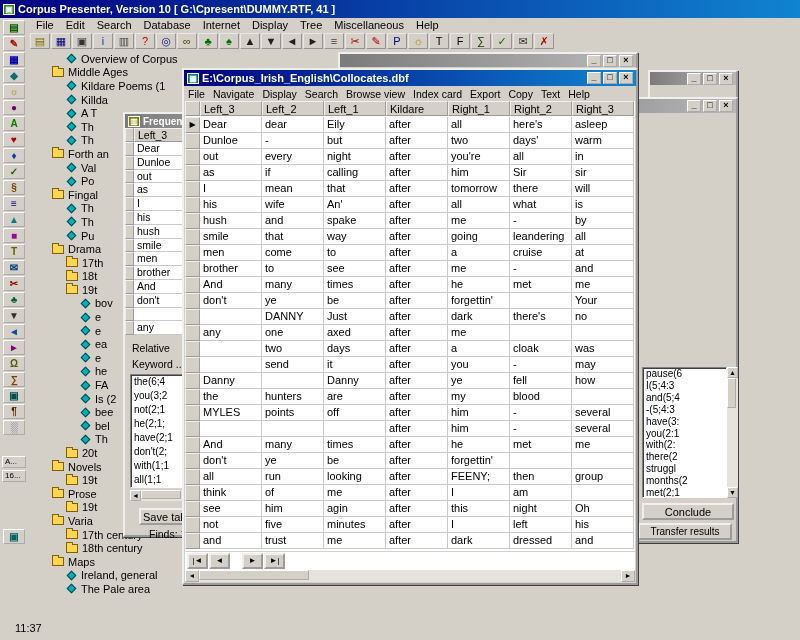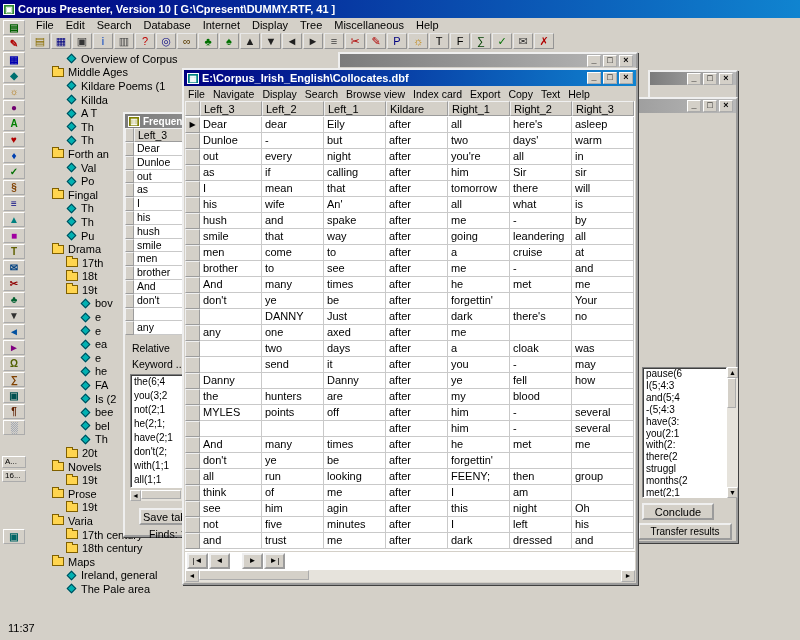--- a/index.html
+++ b/index.html
@@ -29,21 +29,21 @@
   .tb-icon{width:20px;height:16px;border:1px outset #e8e8e8;background:#d4d0c8;text-align:center;
     line-height:14px;font-size:11px;flex:none}
   
   #side-strip{left:0;top:18px;width:28px;height:622px;background:#d4d0c8;display:flex;
     flex-direction:column;align-items:center;padding-top:2px;gap:1px}
   .side-icon{width:22px;height:15px;background:#d4d0c8;border:1px outset #fff;text-align:center;
     line-height:13px;font-size:10px;font-weight:bold;flex:none}
   .side-label{width:24px;height:12px;background:#d4d0c8;border:1px outset #fff;font-size:8px;
     line-height:10px;text-align:left;padding-left:2px;overflow:hidden;flex:none;margin-top:2px}
   #side-labels{margin-top:18px;display:flex;flex-direction:column;align-items:center}
-  #clock{left:8px;top:622px;font-size:11px}
+  #clock{left:15px;top:622px;font-size:11px}
   
   #tree{left:30px;top:52px;width:310px;height:586px;overflow:hidden}
   .tree-item{height:13.6px;display:flex;align-items:center;gap:4px;white-space:nowrap}
   .ico-folder{width:12px;height:9px;background:#ffd54f;border:1px solid #806000;position:relative;flex:none}
   .ico-folder::before{content:"";position:absolute;top:-3px;left:-1px;width:5px;height:2px;
     background:#ffd54f;border:1px solid #806000;border-bottom:none}
   .ico-leaf{width:7px;height:7px;background:#00b2b2;border:1px solid #004455;transform:rotate(45deg);
     flex:none;margin:0 2px}
   
   .inset{background:#fff;border:1px solid;border-color:#808080 #fff #fff #808080;
@@ -94,21 +94,21 @@
   #cg-hscroll .sb-thumb{width:110px;height:10px}
   
   #res-win{left:500px;top:97px;width:238px;height:446px;z-index:3}
   #res-win .titlebar{height:14px;font-size:10px}
   #res-list{position:absolute;left:140px;top:268px;width:85px;height:131px;overflow:hidden}
   #res-vscroll{position:absolute;left:225px;top:268px;width:11px;height:131px;display:flex;
     flex-direction:column}
   #res-vscroll .sb-btn{width:11px;height:11px}
   #res-vscroll .sb-track{flex:1;flex-direction:column}
   #res-vscroll .sb-thumb{height:30px;width:9px}
-  #res-conclude{position:absolute;left:140px;top:404px;width:72px;height:17px;line-height:14px}
+  #res-conclude{position:absolute;left:140px;top:404px;width:92px;height:17px;line-height:14px}
   #res-transfer{position:absolute;left:136px;top:424px;width:94px;height:17px;line-height:14px;font-size:10px}
   
   #bg-win-b{left:338px;top:52px;width:300px;height:200px;z-index:1}
   #bg-win-b .titlebar{height:13px}
   #bg-win-a{left:648px;top:70px;width:90px;height:380px;z-index:1}
   #bg-win-a .titlebar{height:13px}
 </style>
 </head>
 <body>
 

